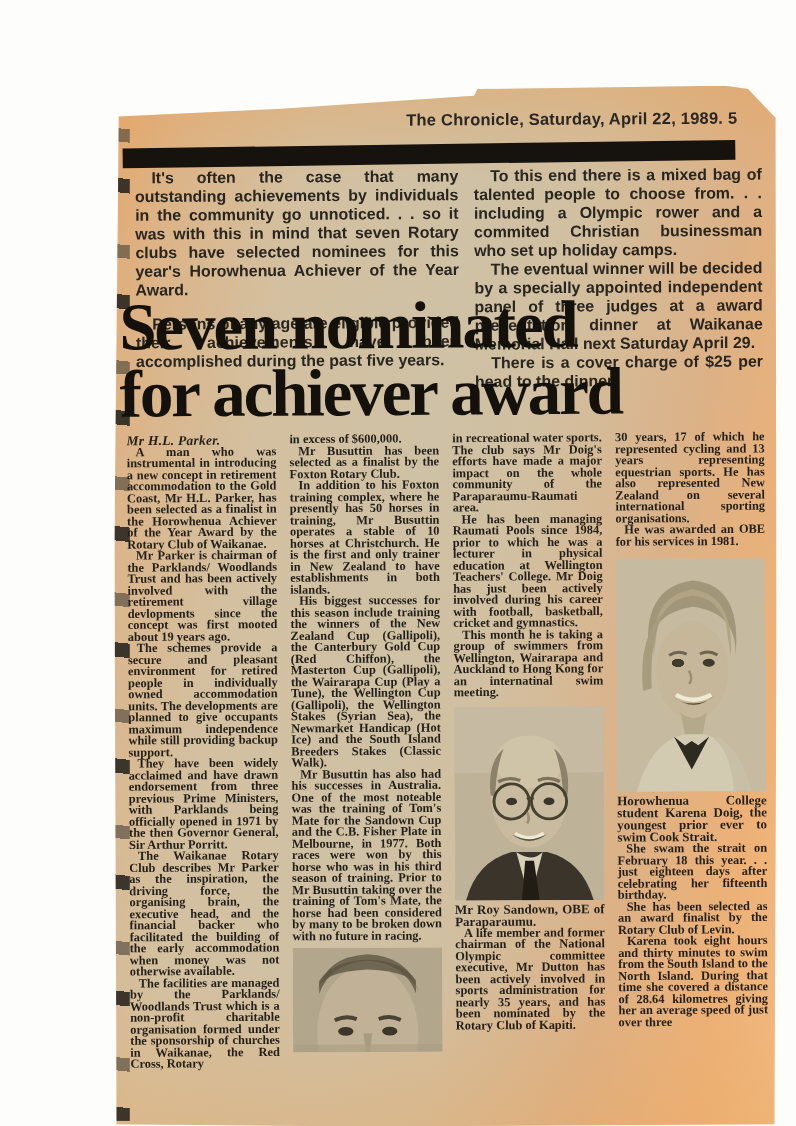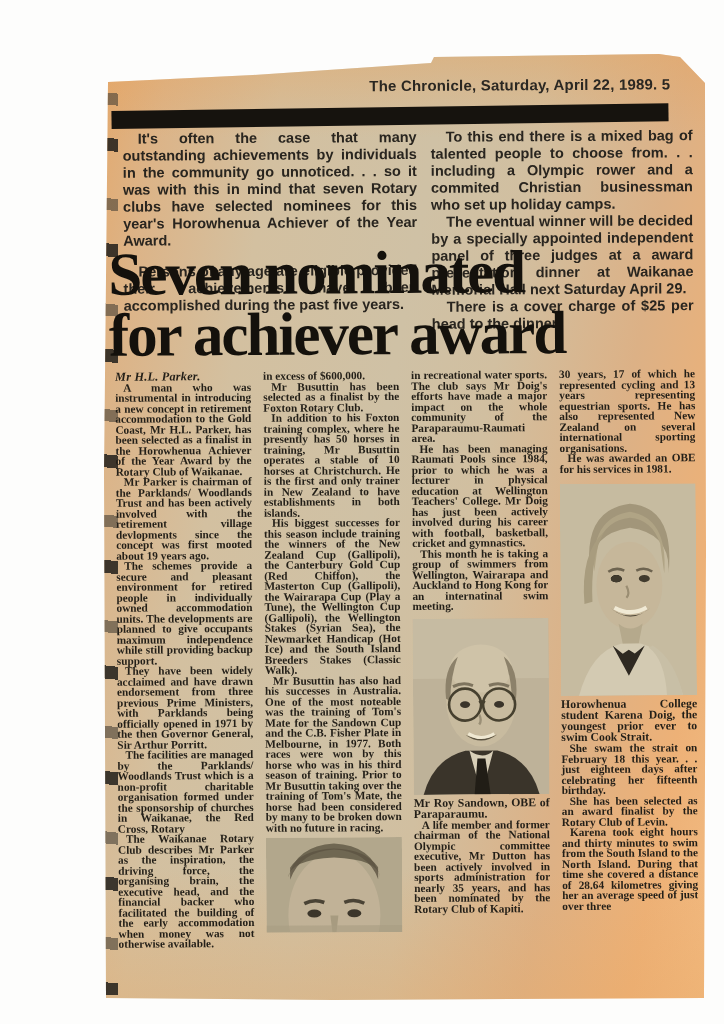--- a/index.html
+++ b/index.html
@@ -1,18 +1,18 @@
 <!DOCTYPE html>
 <html><head>
 <meta charset="utf-8">
 <style>
   html,body{margin:0;padding:0;}
   .page{position:relative;width:724px;height:1024px;background:#fdfdfc;overflow:hidden;
         font-family:"Liberation Serif",serif;}
-  .clipping{position:absolute;left:103px;top:52px;width:604px;height:948px;
+  .clipping{position:absolute;left:103px;top:76px;width:604px;height:948px;
     clip-path:polygon(5px 30px,150px 23px,328px 11px,331px 5px,556px 2px,577px 5px,602px 31px,603px 500px,601px 946px,230px 948px,3px 946px,1px 420px);
     background:
       linear-gradient(180deg, rgba(231,163,94,.45) 0%, rgba(231,163,94,0) 9%, rgba(222,166,108,0) 86%, rgba(233,168,100,.35) 100%),
       linear-gradient(100deg,#e3a96e 0%,#dcb488 9%,#d3c0a0 24%,#cfc1a5 45%,#d1bfa0 58%,#dcb186 76%,#edb177 90%,#f2ba80 100%);
   }
   .torn-edge{position:absolute;left:0;top:18px;width:15px;height:925px;
     background:repeating-linear-gradient(6deg, rgba(32,30,26,.85) 0 13px, rgba(32,30,26,0) 13px 46px,
       rgba(70,64,54,.6) 46px 58px, rgba(70,64,54,0) 58px 105px);
     filter:blur(.4px);}
   .content{position:absolute;inset:0;transform:rotate(-0.35deg);color:#242019;}
@@ -72,22 +72,22 @@
       </div>
 
       <div class="body">
 
         <div class="col">
           <p class="lead noindent">Mr H.L. Parker.</p>
           <p>A man who was instrumental in introducing a new concept in retirement accommodation to the Gold Coast, Mr H.L. Parker, has been selected as a finalist in the Horowhenua Achiever of the Year Award by the Rotary Club of Waikanae.</p>
           <p>Mr Parker is chairman of the Parklands/ Woodlands Trust and has been actively involved with the retirement village devlopments since the concept was first mooted about 19 years ago.</p>
           <p>The schemes provide a secure and pleasant environment for retired people in individually owned accommodation units. The developments are planned to give occupants maximum independence while still providing backup support.</p>
           <p>They have been widely acclaimed and have drawn endorsement from three previous Prime Ministers, with Parklands being officially opened in 1971 by the then Governor General, Sir Arthur Porritt.</p>
+          <p>The Waikanae Rotary Club describes Mr Parker as the inspiration, the driving force, the organising brain, the executive head, and the financial backer who facilitated the building of the early accommodation when money was not otherwise available.</p>
           <p>The facilities are managed by the Parklands/ Woodlands Trust which is a non-profit charitable organisation formed under the sponsorship of churches in Waikanae, the Red Cross, Rotary</p>
-          <p>The Waikanae Rotary Club describes Mr Parker as the inspiration, the driving force, the organising brain, the executive head, and the financial backer who facilitated the building of the early accommodation when money was not otherwise available.</p>
         </div>
 
         <div class="col">
           <p class="noindent">in excess of $600,000.</p>
           <p>Mr Busuttin has been selected as a finalist by the Foxton Rotary Club.</p>
           <p>In addition to his Foxton training complex, where he presently has 50 horses in training, Mr Busuttin operates a stable of 10 horses at Christchurch. He is the first and only trainer in New Zealand to have establishments in both islands.</p>
           <p>His biggest successes for this season include training the winners of the New Zealand Cup (Gallipoli), the Canterbury Gold Cup (Red Chiffon), the Masterton Cup (Gallipoli), the Wairarapa Cup (Play a Tune), the Wellington Cup (Gallipoli), the Wellington Stakes (Syrian Sea), the Newmarket Handicap (Hot Ice) and the South Island Breeders Stakes (Classic Walk).</p>
           <p>Mr Busuttin has also had his successes in Australia. One of the most noteable was the training of Tom's Mate for the Sandown Cup and the C.B. Fisher Plate in Melbourne, in 1977. Both races were won by this horse who was in his third season of training. Prior to Mr Busuttin taking over the training of Tom's Mate, the horse had been considered by many to be broken down with no future in racing.</p>
           <div class="photo" style="height:95px;">
             <svg viewBox="0 0 136 95" preserveAspectRatio="none">

